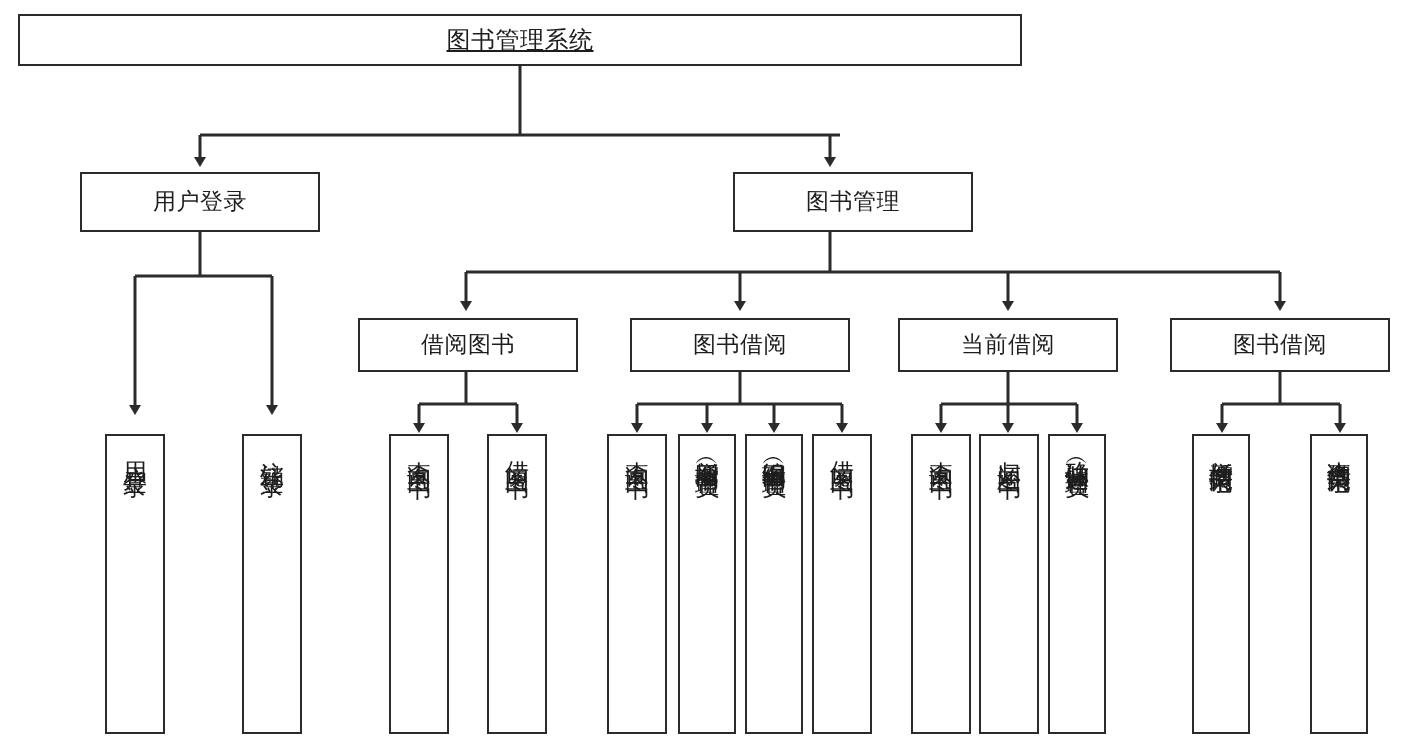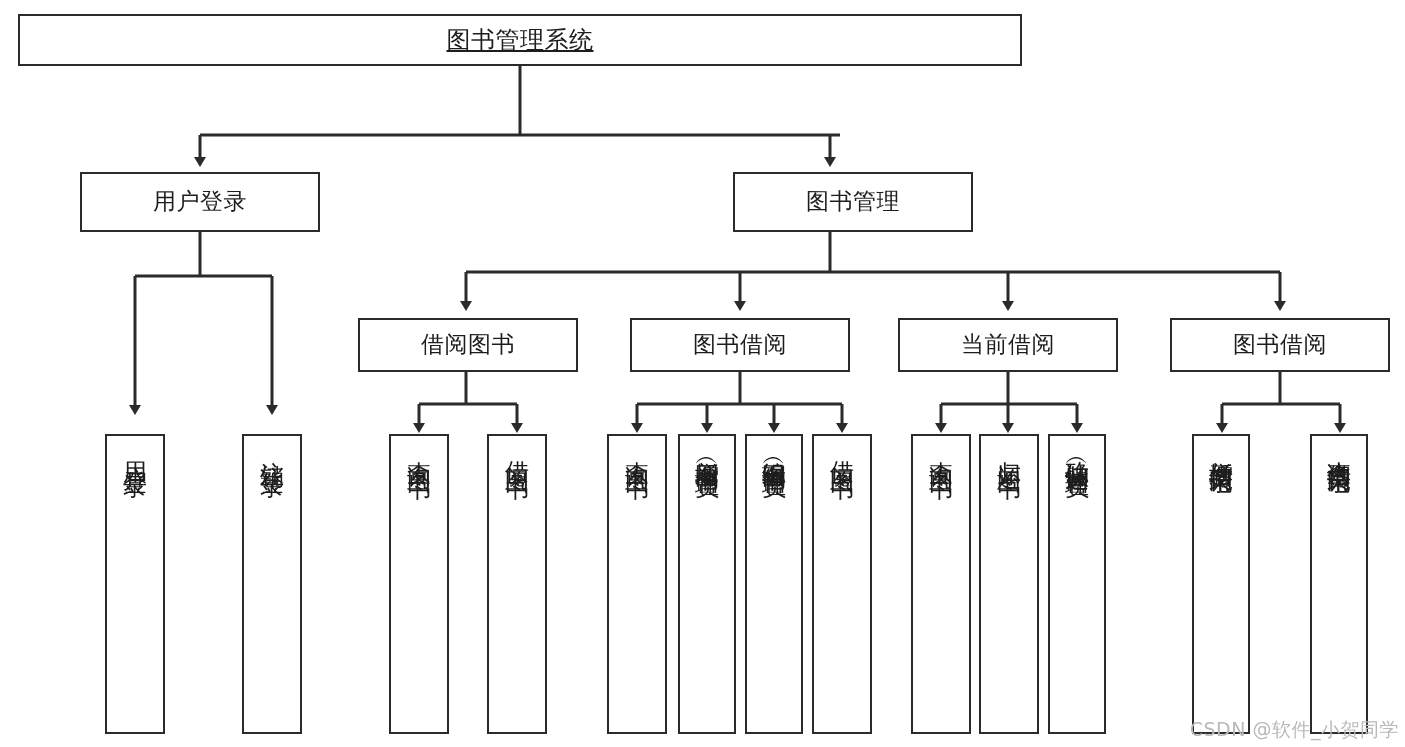--- a/index.html
+++ b/index.html
@@ -197,14 +197,13 @@
     <span class="node-label">确认归还（管理员）</span>
   </div>
 
   <div class="node vert tall-text" style="left:1192px; top:434px; width:58px; height:300px;">
     <span class="node-label">新增借阅记录</span>
   </div>
   <div class="node vert tall-text" style="left:1310px; top:434px; width:58px; height:300px;">
     <span class="node-label">查询借阅记录</span>
   </div>
 
-  <div class="watermark">CSDN @软件_小贺同学</div>
 </div>
 
 </body></html>

